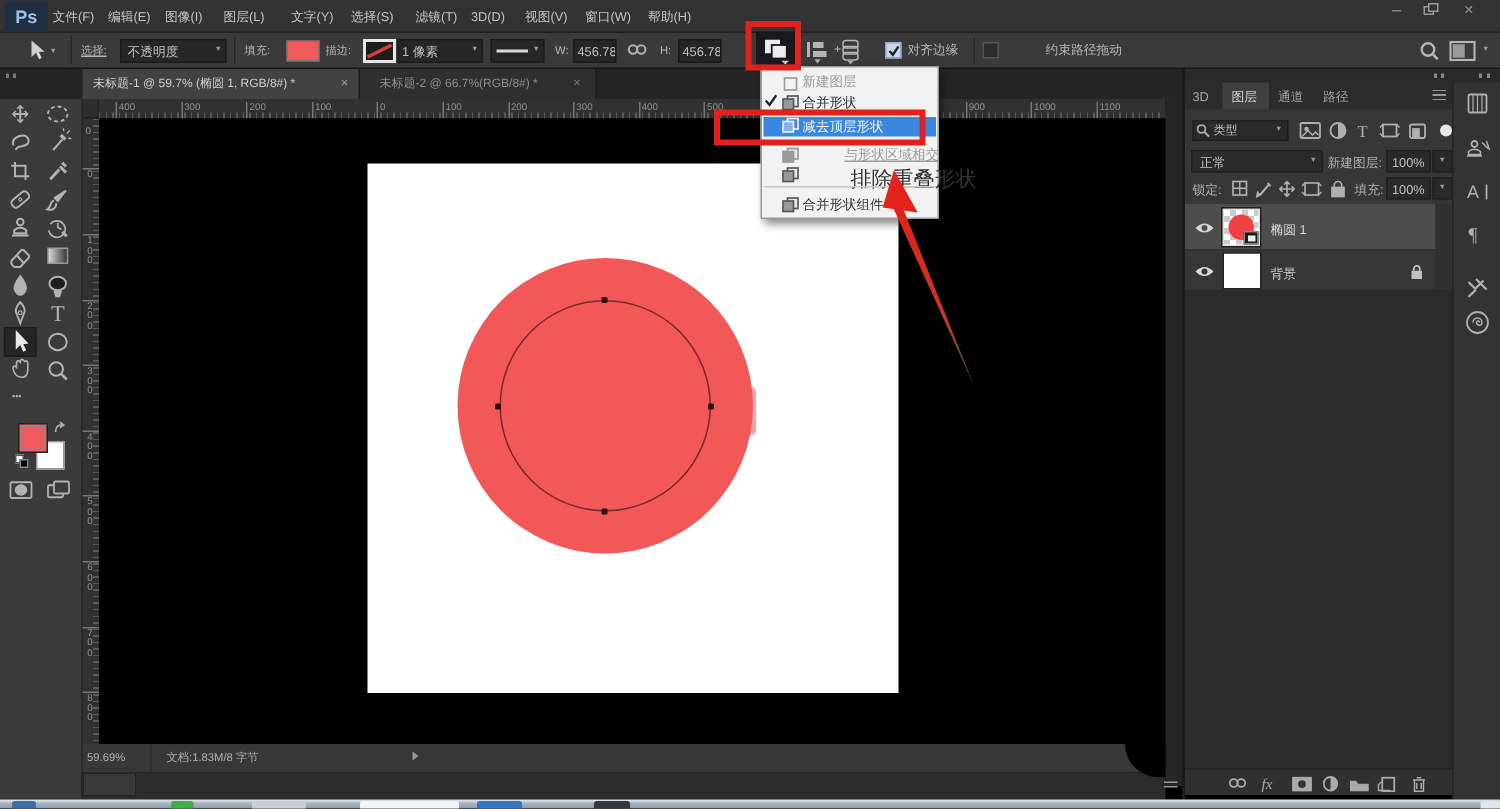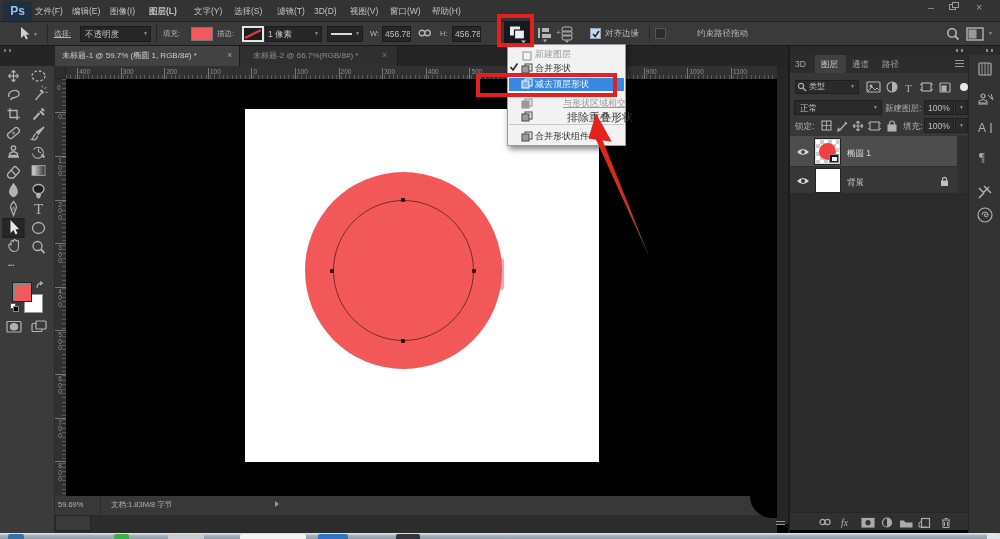--- a/index.html
+++ b/index.html
@@ -4,21 +4,21 @@
 html,body{width:1000px;height:539px;overflow:hidden;background:#000;font-family:"Liberation Sans",sans-serif;}
 .a{position:absolute}
 .tx{position:absolute;white-space:nowrap;line-height:1}
 </style></head><body>
 <div class="a" style="left:0;top:0;width:1000px;height:539px;background:#000">
 <div class="a" style="left:0;top:0;width:1000px;height:22px;background:#333333;border-bottom:1px solid #222"></div>
 <div class="a" style="left:3px;top:1px;width:29px;height:20px;background:#1e2f42;color:#9cc1e8;font-size:12px;font-weight:bold;text-align:center;line-height:20px">Ps</div>
 <div class="tx" style="left:35px;top:7px;font-size:8.5px;color:#c3c3c3;">文件(F)</div>
 <div class="tx" style="left:72px;top:7px;font-size:8.5px;color:#c3c3c3;">编辑(E)</div>
 <div class="tx" style="left:110px;top:7px;font-size:8.5px;color:#c3c3c3;text-align:right;">图像(I)</div>
-<div class="tx" style="left:149px;top:7px;font-size:8.5px;color:#c3c3c3;font-weight:bold;">图层(L)</div>
+<div class="tx" style="left:149px;top:7px;font-size:8.5px;color:#c3c3c3;">图层(L)</div>
 <div class="tx" style="left:194px;top:7px;font-size:8.5px;color:#c3c3c3;">文字(Y)</div>
 <div class="tx" style="left:234px;top:7px;font-size:8.5px;color:#c3c3c3;">选择(S)</div>
 <div class="tx" style="left:277px;top:7px;font-size:8.5px;color:#c3c3c3;">滤镜(T)</div>
 <div class="tx" style="left:314px;top:7px;font-size:8.5px;color:#c3c3c3;">3D(D)</div>
 <div class="tx" style="left:350px;top:7px;font-size:8.5px;color:#c3c3c3;">视图(V)</div>
 <div class="tx" style="left:390px;top:7px;font-size:8.5px;color:#c3c3c3;">窗口(W)</div>
 <div class="tx" style="left:432px;top:7px;font-size:8.5px;color:#c3c3c3;">帮助(H)</div>
 <div class="tx" style="left:928px;top:2px;font-size:11px;color:#9a9a9a;">–</div>
 <div class="a" style="left:949px;top:4px;width:7px;height:6px;border:1px solid #9a9a9a"></div>
 <div class="a" style="left:952px;top:2px;width:7px;height:6px;border:1px solid #9a9a9a;background:#333"></div>
@@ -394,21 +394,21 @@
 <div class="a" style="left:168px;top:534px;width:36px;height:5px;background:#c9cdd2;border-radius:2px 2px 0 0"></div>
 <div class="a" style="left:240px;top:534px;width:66px;height:5px;background:#f2f4f6;border-radius:2px 2px 0 0"></div>
 <div class="a" style="left:318px;top:534px;width:30px;height:5px;background:#2f77c2;border-radius:2px 2px 0 0"></div>
 <div class="a" style="left:396px;top:534px;width:24px;height:5px;background:#35363b;border-radius:2px 2px 0 0"></div>
 <div class="a" style="left:987px;top:534px;width:13px;height:5px;background:#dfe5ea;border-radius:2px 2px 0 0"></div>
 <div class="a" style="left:507px;top:44px;width:119px;height:102px;background:#f2f2f2;border:1px solid #9a9a9a;box-shadow:2px 3px 6px rgba(0,0,0,0.5)"></div>
 <div class="a" style="left:509px;top:77.5px;width:115px;height:13.5px;background:#3a87e0"></div>
 <div class="tx" style="left:535px;top:50px;font-size:9px;color:#9a9a9a;">新建图层</div>
 <div class="tx" style="left:535px;top:63.5px;font-size:9px;color:#333;">合并形状</div>
 <div class="tx" style="left:563px;top:98.5px;font-size:9px;color:#9a9a9a;text-decoration:underline;">与形状区域相交</div>
-<div class="tx" style="left:535px;top:111.5px;font-size:11px;color:#333;margin-left:32px;">排除重叠形状</div>
+<div class="tx" style="left:535px;top:111.5px;font-size:14px;color:#333;margin-left:32px;">排除重叠形状</div>
 <div class="tx" style="left:535px;top:131.5px;font-size:9px;color:#333;">合并形状组件</div>
 <div class="tx" style="left:535px;top:79.5px;font-size:9px;color:#f5f5f5;">减去顶层形状</div>
 <svg class="a" style="left:509px;top:62px" width="10" height="10">
       <path d="M1.5 5 l2.5 3 L8.5 1.5" fill="none" stroke="#222" stroke-width="1.5"></path>
     </svg>
 <svg class="a" style="left:521px;top:50px" width="12" height="11" fill="none" stroke="#9a9a9a" stroke-width="1.1">
       <rect x="2" y="2" width="8" height="8"></rect>
     </svg>
 <svg class="a" style="left:521px;top:63px" width="12" height="11" fill="none" stroke="#555" stroke-width="1.1">
       <rect x="4" y="1" width="7" height="7" fill="#e8e8e8"></rect>

